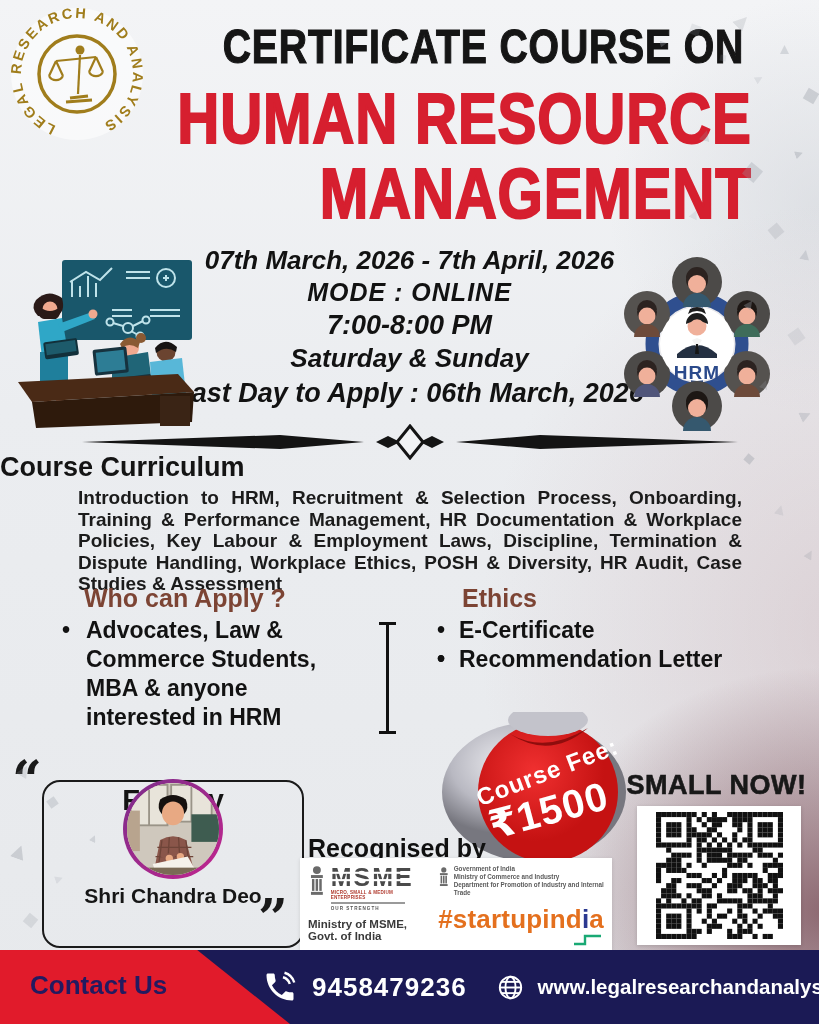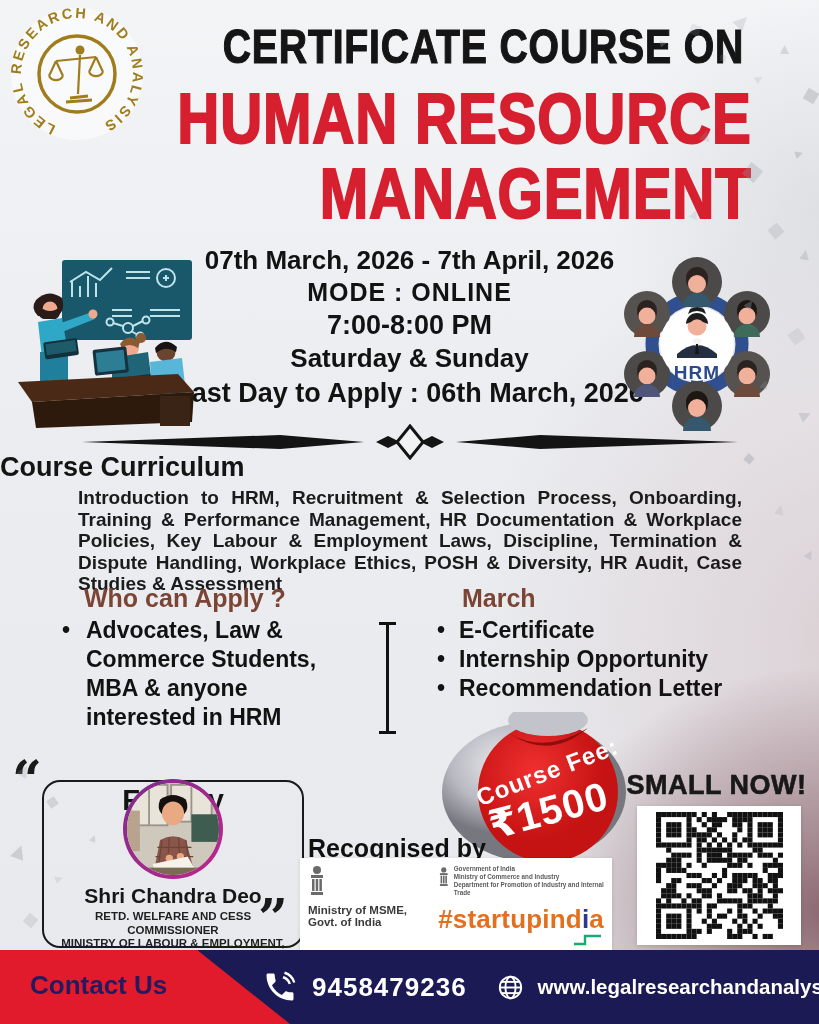--- a/index.html
+++ b/index.html
@@ -14,21 +14,21 @@
       radial-gradient(300px 300px at 100% 20%, rgba(205,208,214,.5), rgba(205,208,214,0) 70%);}
   
   .title-wrap{left:70px;right:0;top:18px;text-align:right;}
   .title-top{font-size:49px;font-weight:800;color:#151515;letter-spacing:1px;
     transform:scaleX(.8);transform-origin:center;-webkit-text-stroke:1.2px #151515;}
   .title-main{font-size:71px;font-weight:800;color:#d61f2f;line-height:73px;letter-spacing:1px;
     transform:scaleX(.82);transform-origin:center;-webkit-text-stroke:2px #d61f2f;margin-top:8px;}
   .title-main.second{margin-top:2px;}
   
   .sched{left:0;right:0;top:244px;text-align:center;color:#121212;}
-  .sched div{font-weight:800;}
+  .sched div{font-weight:800;font-style:italic;}
   .s-dates{font-size:26px;line-height:33px;}
   .s-mode{font-size:25px;line-height:31px;letter-spacing:1px;}
   .s-time{font-size:27px;line-height:34px;}
   .s-days{font-size:26px;line-height:33px;}
   .s-deadline{font-size:27px;line-height:37px;}
   
   .divider{left:80px;top:424px;width:660px;height:36px;}
   
   .curr-head{left:0;right:0;top:452px;text-align:left;font-size:27px;font-weight:800;color:#141414;}
   .curr-text{left:78px;width:664px;top:487px;font-size:19px;font-weight:700;line-height:21.5px;
@@ -261,24 +261,24 @@
 
   <div class="abs curr-head">Course Curriculum</div>
   <div class="abs curr-text">Introduction to HRM, Recruitment &amp; Selection Process, Onboarding, Training &amp; Performance Management, HR Documentation &amp; Workplace Policies, Key Labour &amp; Employment Laws, Discipline, Termination &amp; Dispute Handling, Workplace Ethics, POSH &amp; Diversity, HR Audit, Case Studies &amp; Assessment</div>
 
   <div class="abs col-head apply-head">Who can Apply ?</div>
   <div class="abs blist apply-list">
     <span class="dot">•</span>
     <span class="txt">Advocates, Law &amp; Commerce Students, MBA &amp; anyone interested in HRM</span>
   </div>
   <div class="abs vline"></div>
-  <div class="abs col-head perks-head">March</div>
+  <div class="abs col-head perks-head">Ethics</div>
   <div class="abs blist perks-list">
     <div class="row"><span class="dot">•</span><span>E-Certificate</span></div>
-    <div class="row"><span class="dot">•</span><span>Internship Opportunity</span></div>
+    <div class="row"><span class="dot">•</span></div>
     <div class="row"><span class="dot">•</span><span>Recommendation Letter</span></div>
   </div>
 
   <div class="abs fac-head">Faculty</div>
   <div class="abs fac-box"></div>
   <div class="abs quote q-open">“</div>
   <div class="abs quote q-close">”</div>
   <div class="abs fac-photo">
     <div class="inner">
       <svg width="92" height="92" viewBox="0 0 100 100">
@@ -304,25 +304,20 @@
         </g>
         <path d="M36 80 L52 74 L58 76 L46 84 Z" fill="#8a564a"></path>
         <circle cx="46" cy="82" r="4" fill="#e8a983"></circle>
           <circle cx="58" cy="80" r="4" fill="#e8a983"></circle>
         <path d="M28 88 L66 80 L74 94 L32 100 Z" fill="#f5f2ea"></path>
         <rect x="0" y="92" width="100" height="8" fill="#7a6a55"></rect>
       </svg>
     </div>
   </div>
   <div class="abs fac-name">Shri Chandra Deo</div>
-  <div class="abs fac-desig">
-    <div>RETD. WELFARE AND CESS COMMISSIONER</div>
-    <div>MINISTRY OF LABOUR &amp; EMPLOYMENT,</div>
-    <div>GOVT. OF INDIA</div>
-  </div>
 
   <svg class="abs fee" viewBox="0 0 206 166">
     <defs>
       <radialGradient id="sph" cx="35%" cy="30%">
           <stop offset="0%" stop-color="#ececf0"></stop>
           <stop offset="60%" stop-color="#b9b9c2"></stop>
           <stop offset="100%" stop-color="#77777f"></stop>
         </radialGradient>
       <radialGradient id="redg" cx="40%" cy="35%">
           <stop offset="0%" stop-color="#f03030"></stop>
@@ -687,20 +682,29 @@
         <svg width="18" height="32" viewBox="0 0 18 32">
           <g fill="#6a6a6a">
               <circle cx="9" cy="5" r="4"></circle>
               <rect x="3" y="10" width="12" height="3"></rect>
           <rect x="4" y="14" width="2.5" height="12"></rect>
               <rect x="7.7" y="14" width="2.5" height="12"></rect>
               <rect x="11.4" y="14" width="2.5" height="12"></rect>
           <rect x="3" y="27" width="12" height="3"></rect>
             </g>
         </svg>
+        <div>
+          <div class="msme-logo">
+            <span>MSME</span>
+            <i style="top:7px;"></i><i style="top:14px;"></i>
+          </div>
+          <div class="msme-sub">MICRO, SMALL &amp; MEDIUM ENTERPRISES</div>
+          <div class="msme-bar"></div>
+          <div class="msme-strength">OUR STRENGTH</div>
+        </div>
       </div>
       <div class="msme-cap">Ministry of MSME, Govt. of India</div>
     </div>
     <div class="rec-right">
       <div class="dpiit">
         <svg width="13" height="24" viewBox="0 0 18 32">
           <g fill="#6a6a6a">
               <circle cx="9" cy="5" r="4"></circle>
               <rect x="3" y="10" width="12" height="3"></rect>
           <rect x="4" y="14" width="2.5" height="12"></rect>

